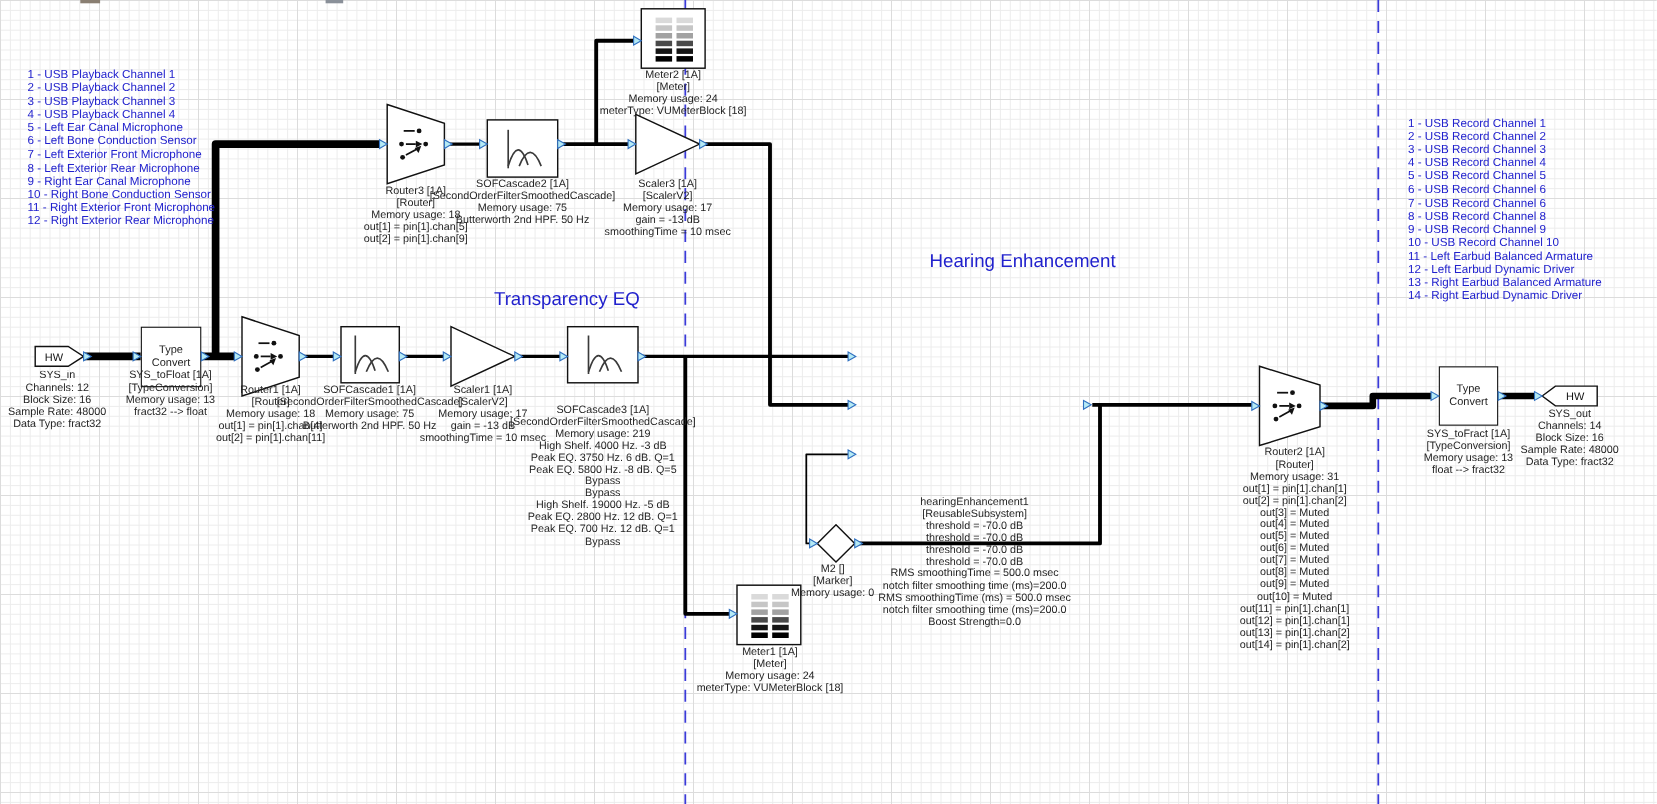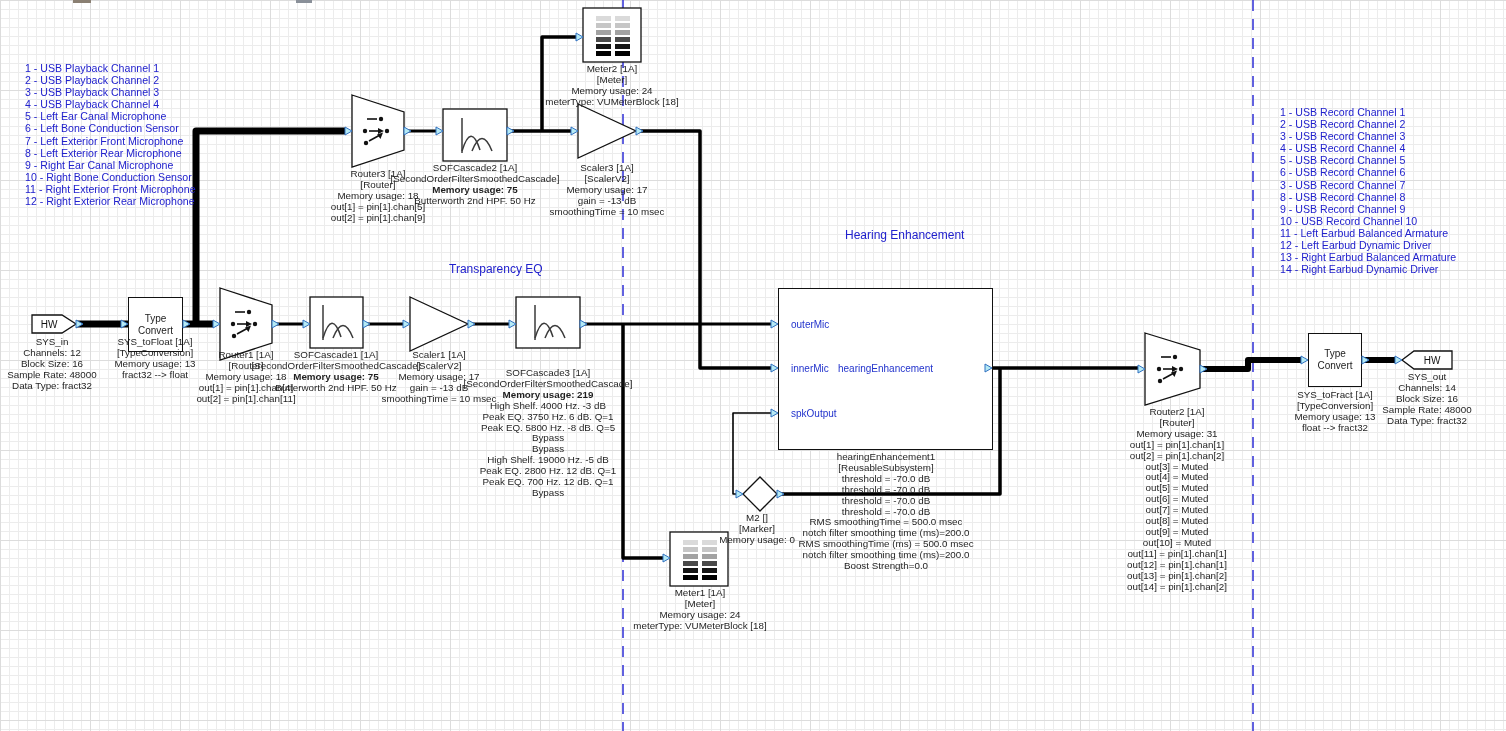--- a/index.html
+++ b/index.html
@@ -7,24 +7,24 @@
   #canvas{position:relative;width:1506px;height:731px;overflow:hidden;
     background-color:#fff;
     background-image:
       linear-gradient(#dcdcdc 1px, transparent 1px),
       linear-gradient(90deg,#dcdcdc 1px, transparent 1px),
       linear-gradient(#ececec 1px, transparent 1px),
       linear-gradient(90deg,#ececec 1px, transparent 1px);
     background-size:90px 90px,90px 90px,9px 9px,9px 9px;}
   svg.layer{position:absolute;left:0;top:0;width:1506px;height:731px}
   .chlist{position:absolute;color:#2121cd;font-size:10.6px;line-height:12.1px;white-space:nowrap}
-  .title{position:absolute;color:#2121cd;font-size:12px;white-space:nowrap}
+  .title{position:absolute;color:#2121cd;font-size:17px;white-space:nowrap}
   .caption{position:absolute;text-align:center;font-size:9.8px;line-height:10.9px;color:#1f1f1f;white-space:nowrap;pointer-events:none}
   .caption div{white-space:nowrap}
-  .bold{font-weight:bold}
+  .bold{font-weight:normal}
   .clip{overflow:hidden}
   .blockdiv{position:absolute;background:#fff;border:1.3px solid #111;box-sizing:border-box}
   .tcbody{display:flex;align-items:center;justify-content:center;text-align:center;font-size:10px;color:#222;line-height:12px}
   .heport{position:absolute;color:#2233cc;font-size:10px;white-space:nowrap}
   .hecenter{position:absolute;width:100%;text-align:center;color:#2233cc;font-size:10px}
   .hwlabel{font-size:10px;fill:#111;text-anchor:middle}
   .wire{fill:none;stroke:#000;stroke-linejoin:round}
   .fragment{position:absolute;height:3px;top:0}
 </style>
 </head>
@@ -121,26 +121,20 @@
     <polygon points="743,494 760,477 777,494 760,511" fill="#fff" stroke="#111" stroke-width="1.3"></polygon>
 
     <polygon points="1402,360 1414,351 1452,351 1452,369 1414,369" fill="#fff" stroke="#111" stroke-width="1.3"></polygon>
     <text class="hwlabel" x="1432" y="364">HW</text>
   </svg>
 
   <div class="blockdiv tcbody" style="left:128px;top:297px;width:55px;height:55px">
       <span style="width:46px">Type Convert</span>
     </div>
 
-  <div class="blockdiv" style="left:778px;top:288px;width:215px;height:162px">
-    <span class="heport" style="left:12px;top:30px">outerMic</span>
-    <span class="heport" style="left:12px;top:74px">innerMic</span>
-    <span class="heport" style="left:12px;top:119px">spkOutput</span>
-    <span class="hecenter" style="top:74px">hearingEnhancement</span>
-  </div>
 
   <div class="blockdiv tcbody" style="left:1308px;top:333px;width:54px;height:54px">
       <span style="width:46px">Type Convert</span>
     </div>
 
   <div class="caption clip" style="left:2px;top:337px;width:100px">
     <div>SYS_in</div>
       <div>
         <div>Channels: 12</div>
         <div>Block Size: 16</div>
@@ -315,21 +309,21 @@
       <div>11 - Right Exterior Front Microphone</div>
       <div>12 - Right Exterior Rear Microphone</div>
     </div>
   <div class="chlist" style="left:1280px;top:106px">
       <div>1 - USB Record Channel 1</div>
       <div>2 - USB Record Channel 2</div>
       <div>3 - USB Record Channel 3</div>
       <div>4 - USB Record Channel 4</div>
       <div>5 - USB Record Channel 5</div>
       <div>6 - USB Record Channel 6</div>
-      <div>3 - USB Record Channel 7</div>
+      <div>7 - USB Record Channel 6</div>
       <div>8 - USB Record Channel 8</div>
       <div>9 - USB Record Channel 9</div>
       <div>10 - USB Record Channel 10</div>
       <div>11 - Left Earbud Balanced Armature</div>
       <div>12 - Left Earbud Dynamic Driver</div>
       <div>13 - Right Earbud Balanced Armature</div>
       <div>14 - Right Earbud Dynamic Driver</div>
     </div>
   <div class="title" style="left:449px;top:262px">Transparency EQ</div>
   <div class="title" style="left:845px;top:228px">Hearing Enhancement</div>

